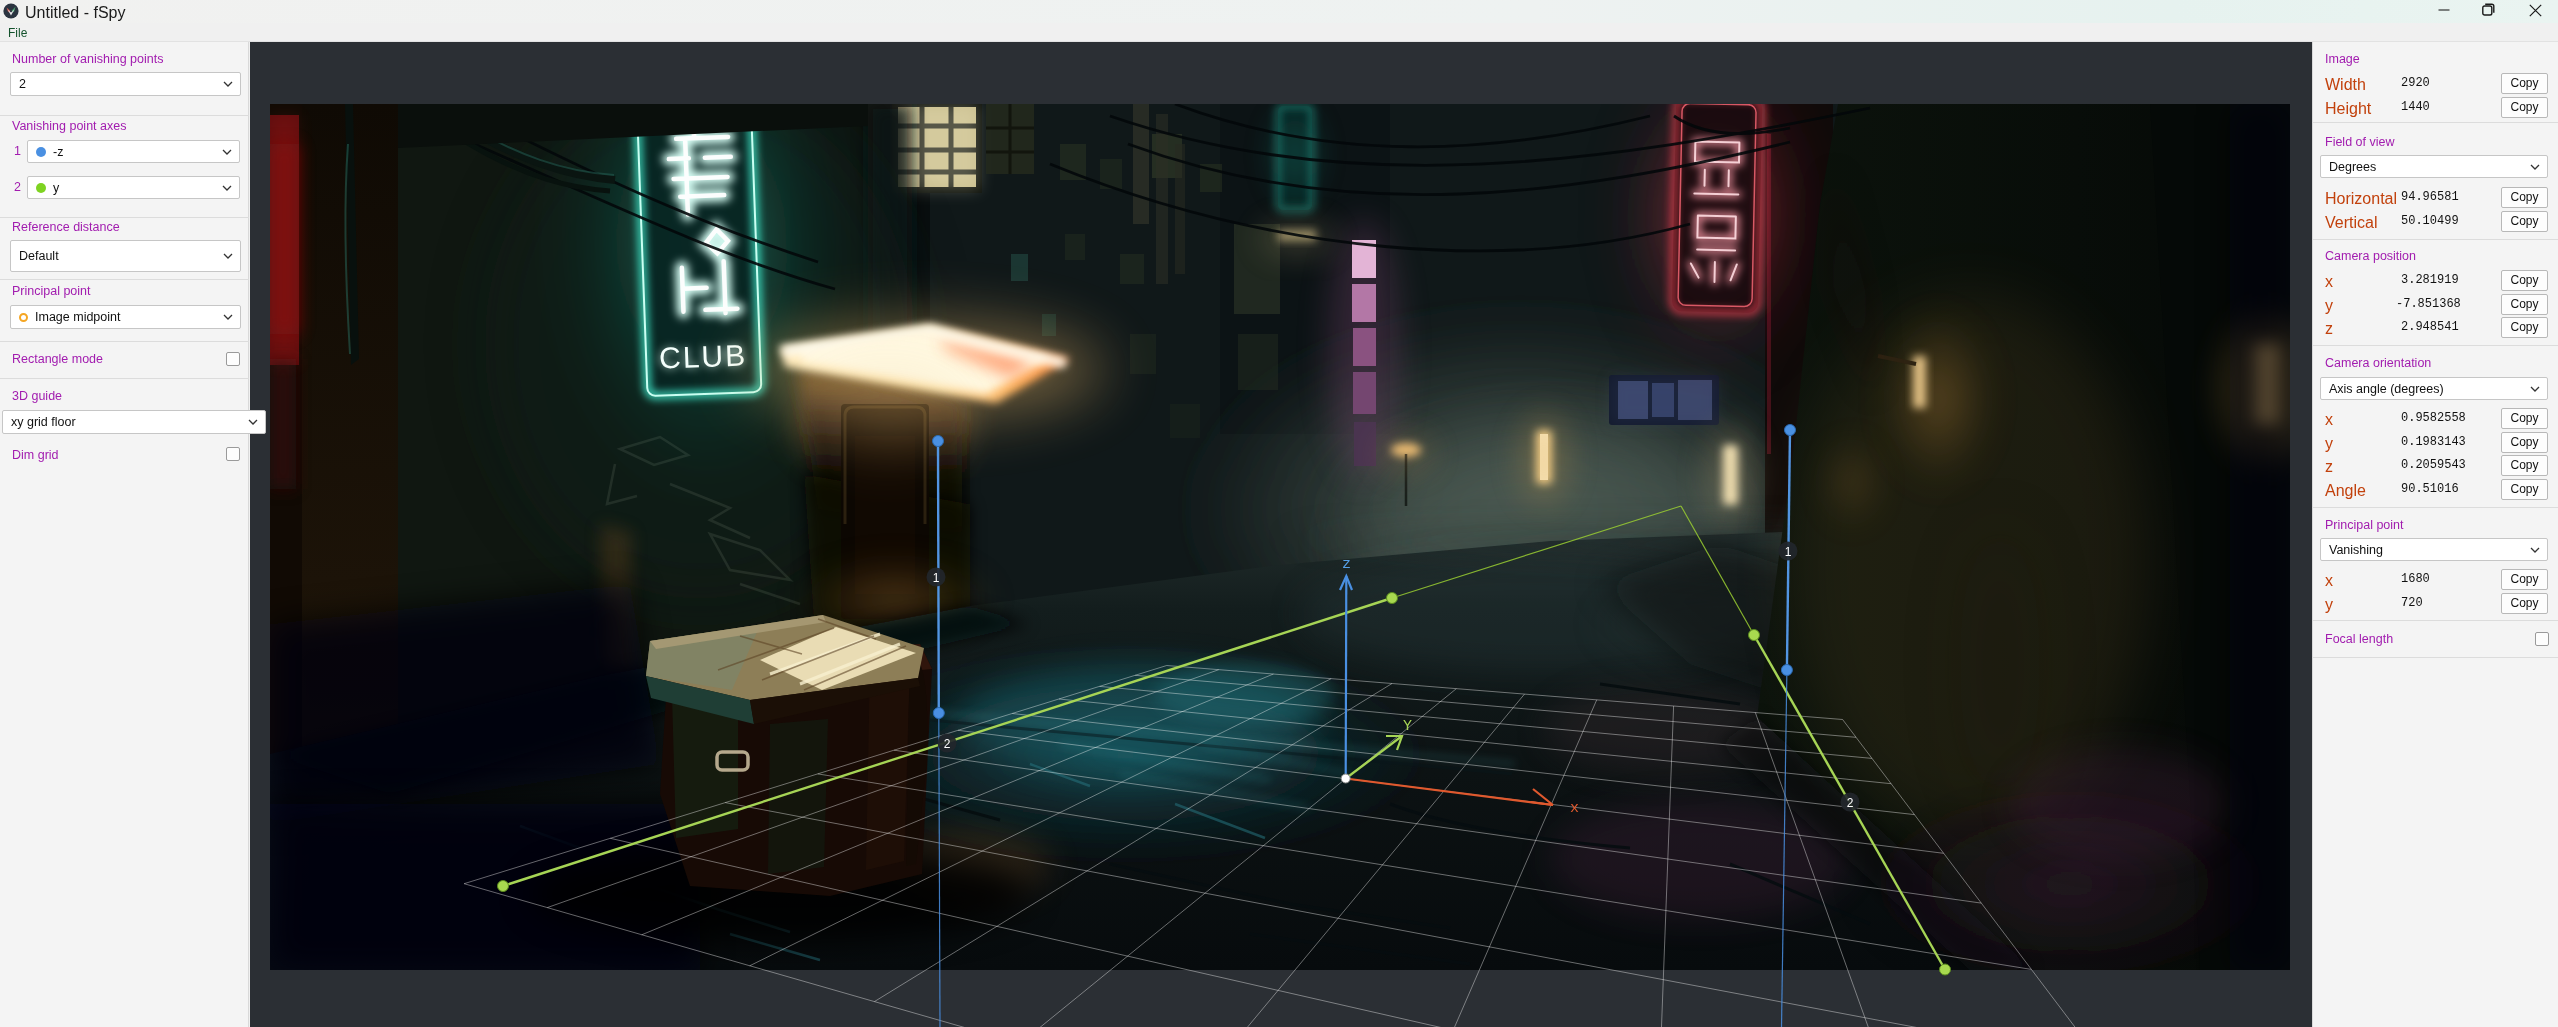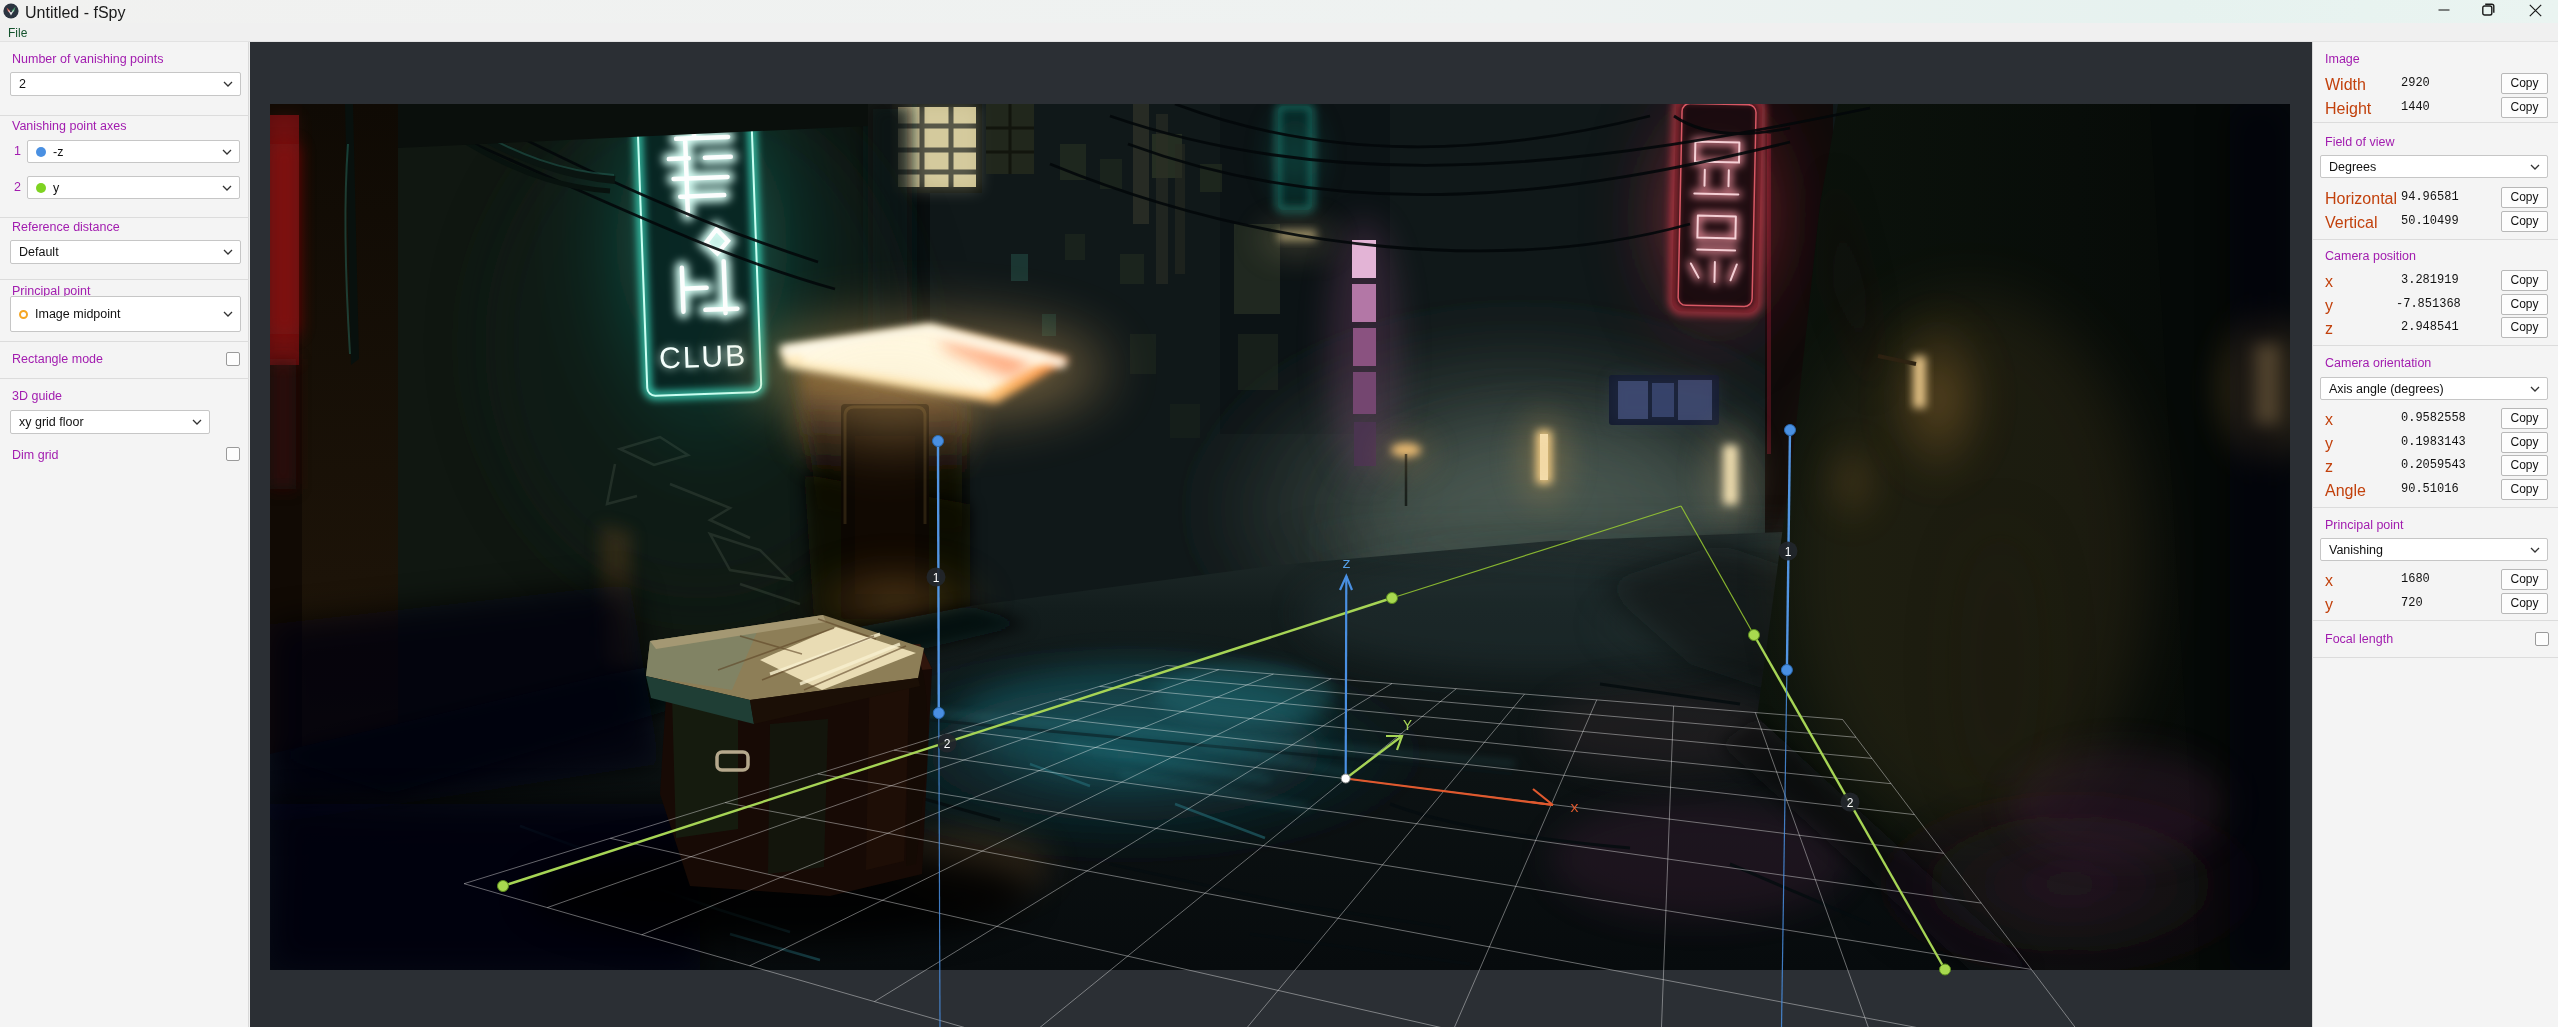--- a/index.html
+++ b/index.html
@@ -441,41 +441,41 @@
 <div class="lab" style="left:14px;top:180px">2</div>
 <div class="sel" style="left:27px;top:176px;width:213px;height:23px">
     <span class="dot" style="background:#7ed321"></span>
     <span>y</span>
 <svg class="chev" width="10" height="6" viewBox="0 0 10 6">
       <path d="M1 1 L5 5 L9 1" fill="none" stroke="#333" stroke-width="1.3"></path>
     </svg>
   </div>
 <div class="hr" style="left:0;top:217px;width:249px"></div>
 <div class="lab" style="left:12px;top:220px">Reference distance</div>
-<div class="sel" style="left:10px;top:240px;width:231px;height:24px">
+<div class="sel" style="left:10px;top:240px;width:231px;height:32px">
     <span>Default</span>
 <svg class="chev" width="10" height="6" viewBox="0 0 10 6">
       <path d="M1 1 L5 5 L9 1" fill="none" stroke="#333" stroke-width="1.3"></path>
     </svg>
   </div>
 <div class="hr" style="left:0;top:279px;width:249px"></div>
 <div class="lab" style="left:12px;top:284px">Principal point</div>
-<div class="sel" style="left:10px;top:296px;width:231px;height:36px">
+<div class="sel" style="left:10px;top:305px;width:231px;height:24px">
     <span class="ring"></span>
     <span>Image midpoint</span>
 <svg class="chev" width="10" height="6" viewBox="0 0 10 6">
       <path d="M1 1 L5 5 L9 1" fill="none" stroke="#333" stroke-width="1.3"></path>
     </svg>
   </div>
 <div class="hr" style="left:0;top:341px;width:249px"></div>
 <div class="lab" style="left:12px;top:352px">Rectangle mode</div>
 <div class="chk" style="left:226px;top:352px"></div>
 <div class="hr" style="left:0;top:378px;width:249px"></div>
 <div class="lab" style="left:12px;top:389px">3D guide</div>
-<div class="sel" style="left:10px;top:410px;width:200px;height:24px">
+<div class="sel" style="left:2px;top:410px;width:264px;height:24px">
     <span>xy grid floor</span>
 <svg class="chev" width="10" height="6" viewBox="0 0 10 6">
       <path d="M1 1 L5 5 L9 1" fill="none" stroke="#333" stroke-width="1.3"></path>
     </svg>
   </div>
 <div class="lab" style="left:12px;top:448px">Dim grid</div>
 <div class="chk" style="left:226px;top:447px"></div>
 
 <div class="panel" style="left:2312px;top:42px;width:246px;height:985px;border-left:1px solid #d9d9d9">
 </div>

